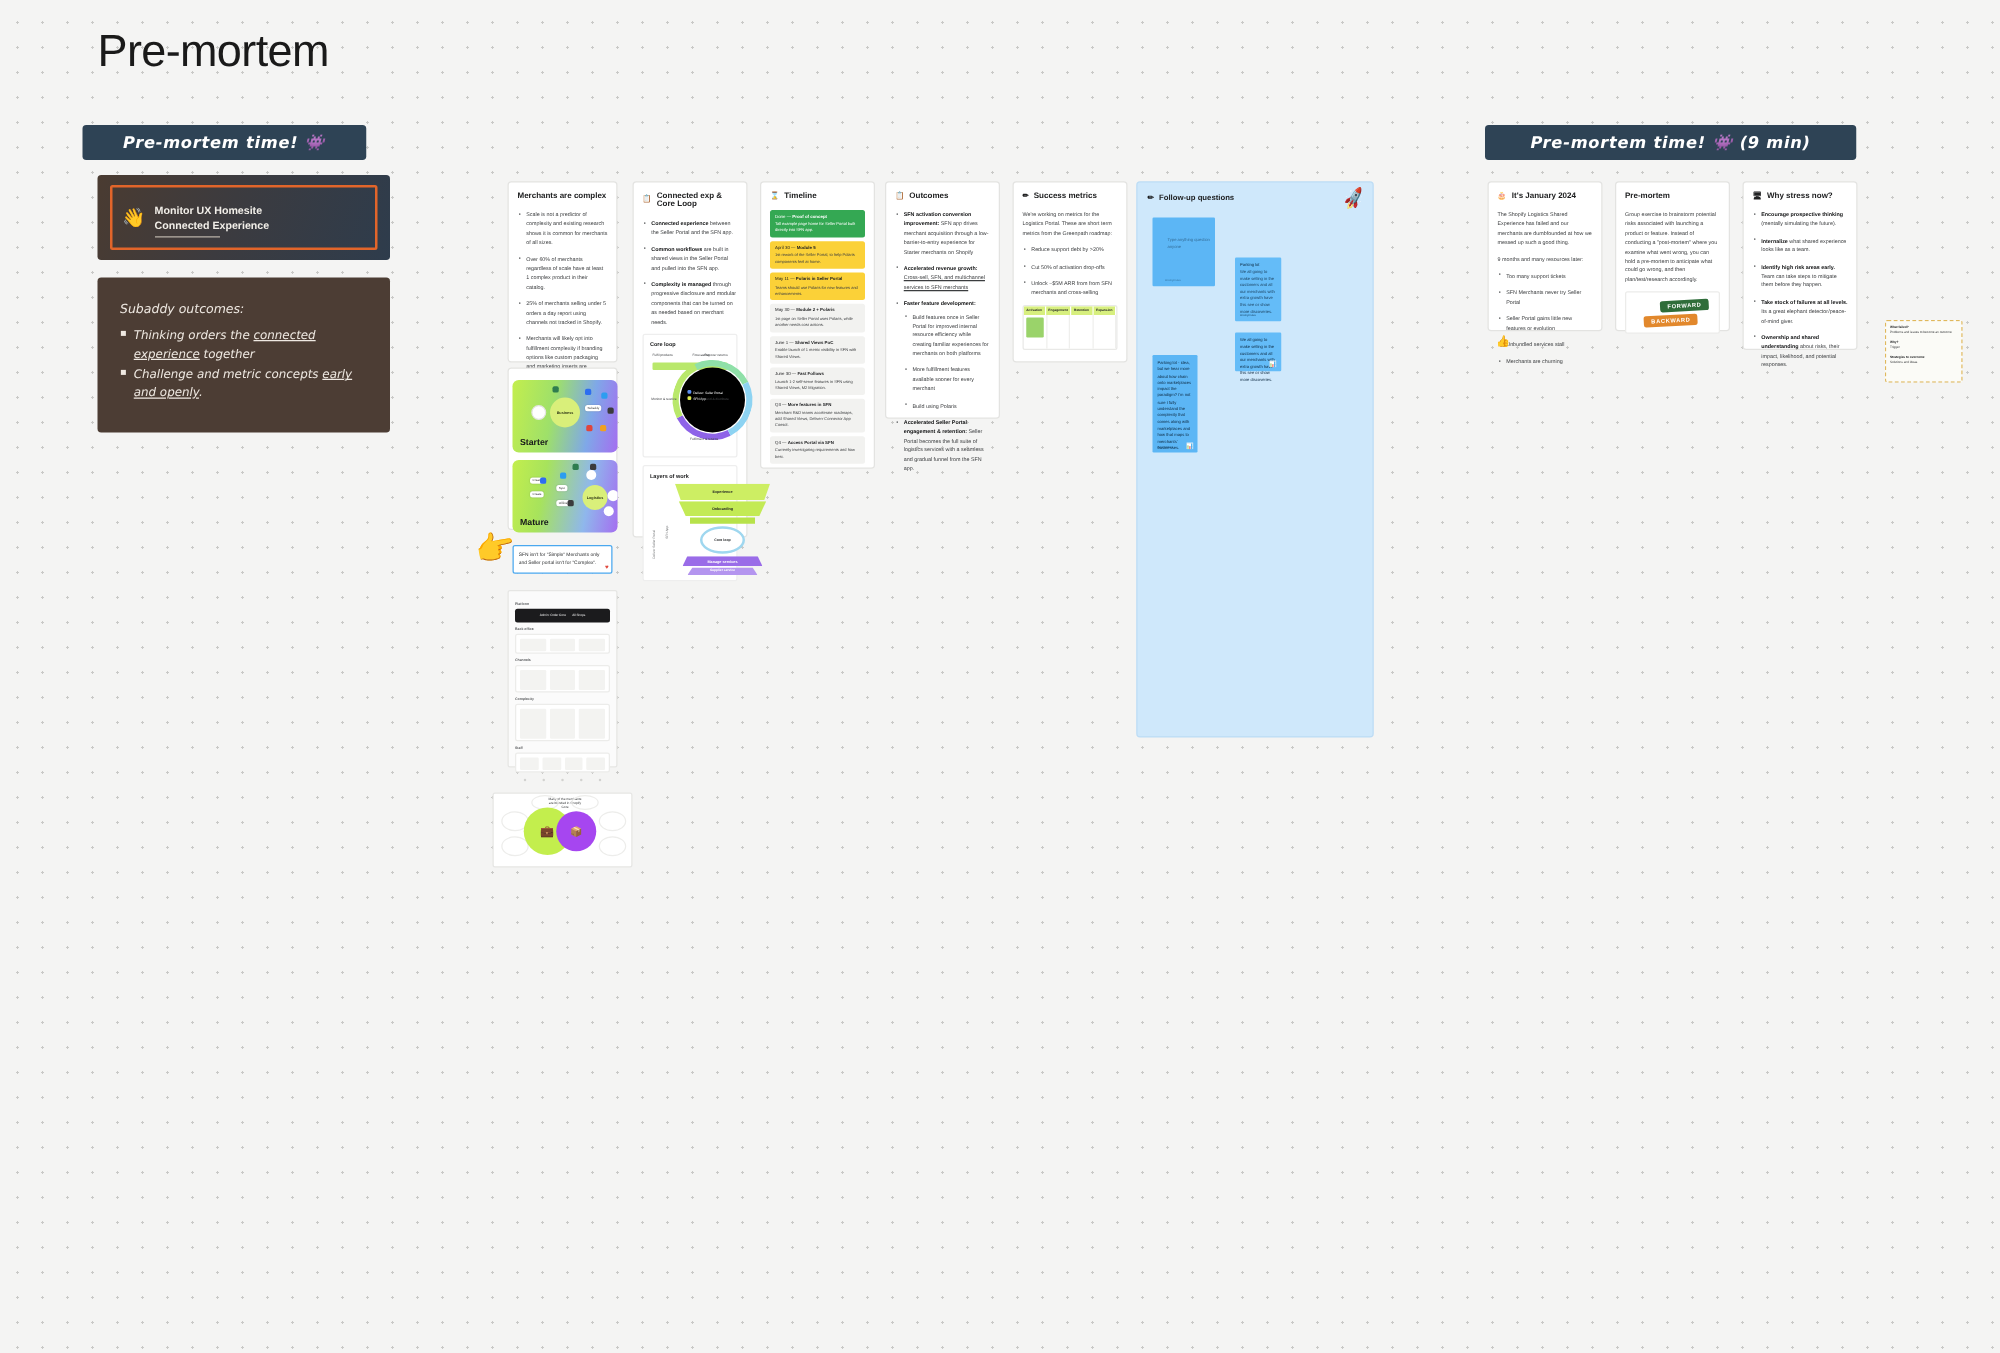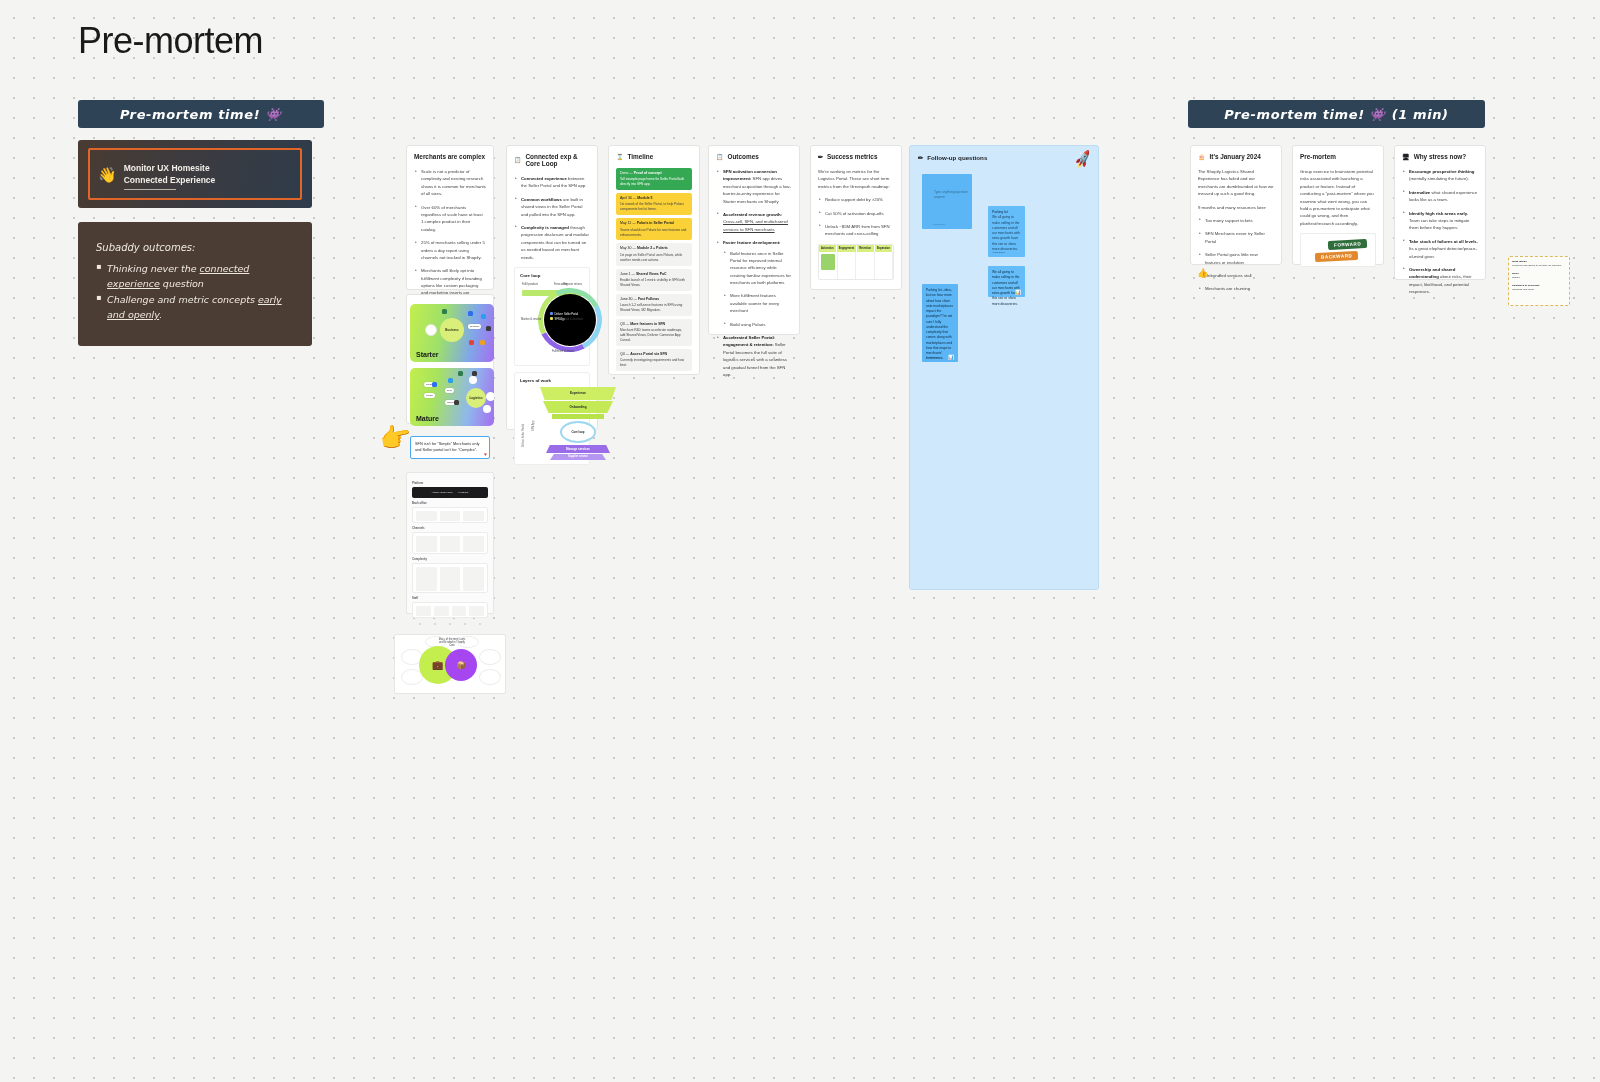--- a/index.html
+++ b/index.html
@@ -241,41 +241,41 @@
   .snr p { font-size:2.5px; line-height:1.6; color:#3a3c3e; }
   .snr b { font-weight:700; color:#17181a; }
 </style>
 </head>
 <body>
 
 <div id="canvas">
 
   <div class="page-title">Pre-mortem</div>
 
-  <div class="band band-dark" style="left:78px; top:100px; width:246px;">
+  <div class="band band-dark" style="left:66px; top:100px; width:227px;">
     <span>Pre-mortem time! 👾</span>
   </div>
   <div class="band band-dark" style="left:1188px; top:100px; width:297px;">
-    <span>Pre-mortem time! 👾 (1 min)</span>
+    <span>Pre-mortem time! 👾 (9 min)</span>
   </div>
 
   <div class="intro-hero">
     <div class="intro-hero-inner">
       <span class="wave-icon">👋</span>
       <div class="intro-hero-text">
         <div>Monitor UX Homesite</div>
         <div class="l2">Connected Experience</div>
       </div>
     </div>
   </div>
 
   <div class="intro-outcomes">
     <div class="outcomes-title">Subaddy outcomes:</div>
     <ul class="outcomes-list">
-      <li><span>Thinking never the </span><span class="u">connected experience</span><span> question</span></li>
+      <li><span>Thinking orders the </span><span class="u">connected experience</span><span> together</span></li>
       <li><span>Challenge and metric concepts </span><span class="u">early and openly</span><span>.</span></li>
     </ul>
   </div>
 
   <div class="col" style="left:406px; top:145px; width:88px; height:145px;">
     <div class="col-head">
       <span>Merchants are complex</span>
     </div>
     <ul class="blist">
       <li>Scale is not a predictor of complexity and existing research shows it is common for merchants of all sizes.</li>

